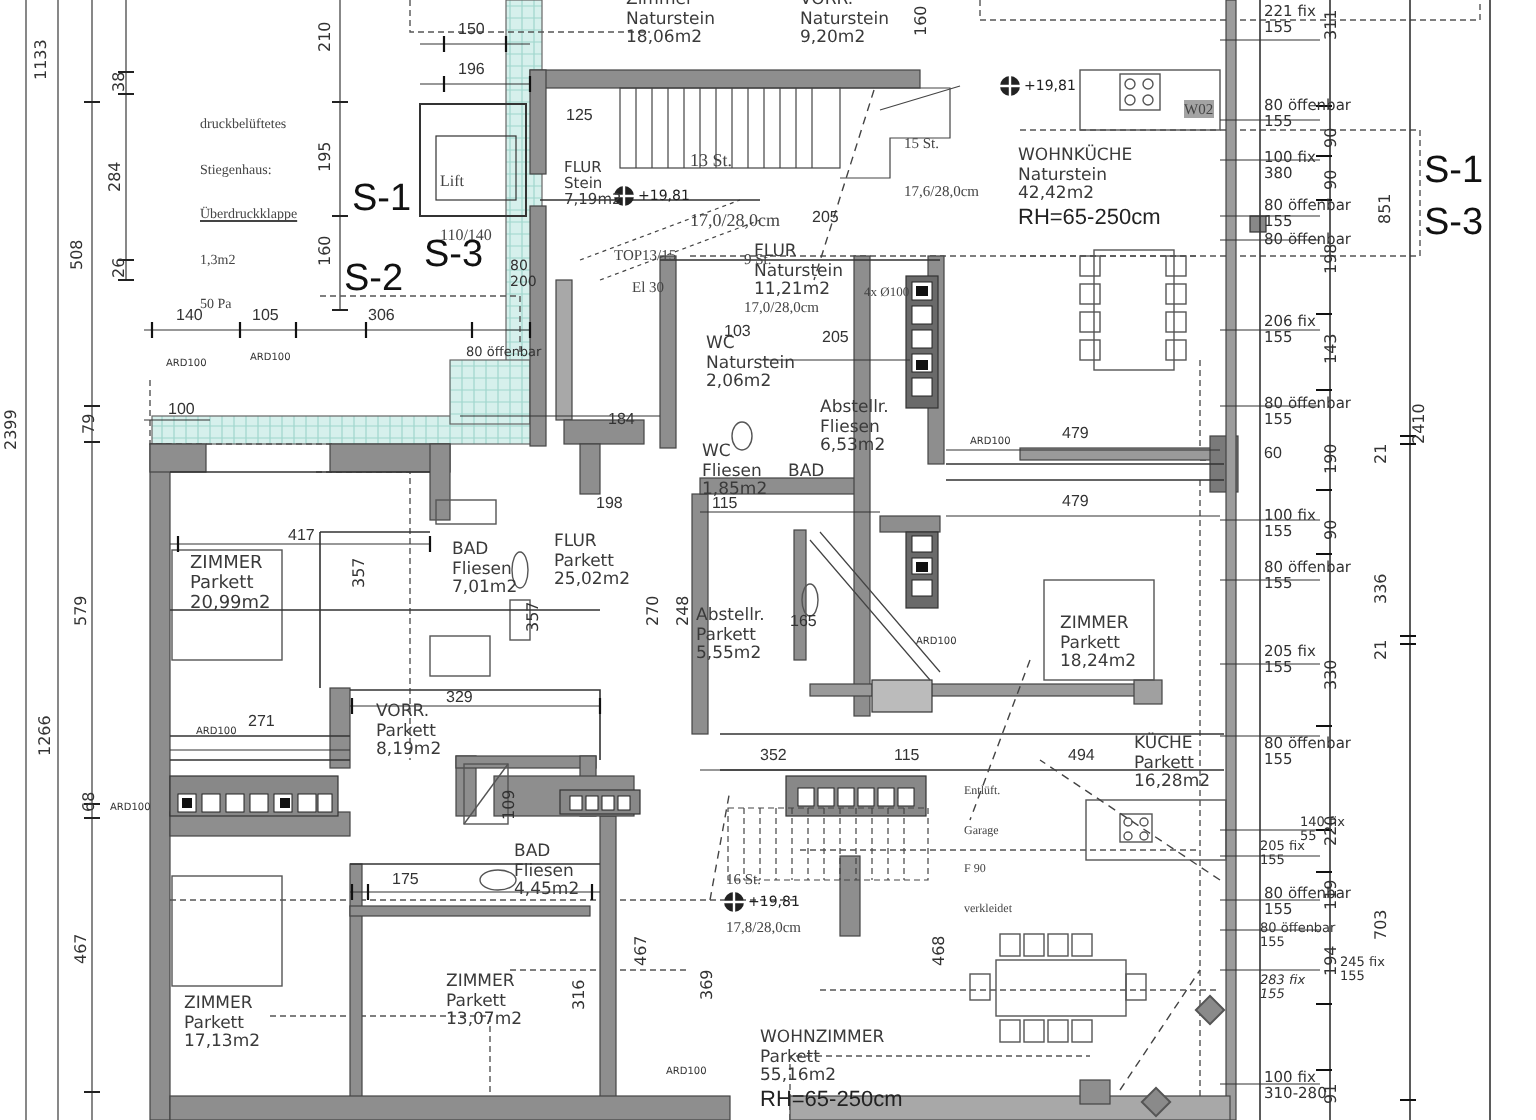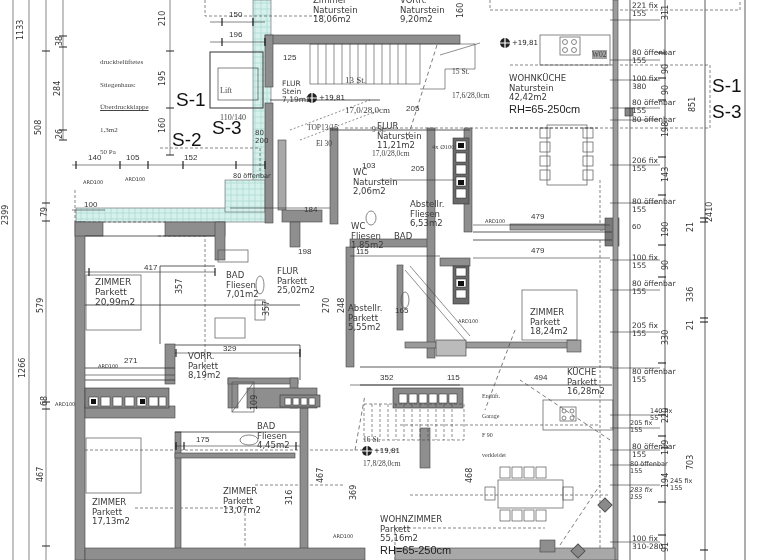--- a/index.html
+++ b/index.html
@@ -427,21 +427,21 @@
 <div class="tiny" style="left:98px;top:364px;">ARD100</div>
 <div class="tiny" style="left:55px;top:402px;">ARD100</div>
 <div class="tiny" style="left:485px;top:219px;">ARD100</div>
 <div class="tiny" style="left:458px;top:319px;">ARD100</div>
 <div class="tiny" style="left:333px;top:534px;">ARD100</div>
 
 <div class="dim" style="left:229px;top:10px;">150</div>
 <div class="dim" style="left:229px;top:30px;">196</div>
 <div class="dim" style="left:88px;top:153px;">140</div>
 <div class="dim" style="left:126px;top:153px;">105</div>
-<div class="dim" style="left:184px;top:153px;">152</div>
+<div class="dim" style="left:184px;top:153px;">306</div>
 <div class="dim" style="left:84px;top:200px;">100</div>
 <div class="dim" style="left:283px;top:53px;">125</div>
 <div class="dim" style="left:406px;top:104px;">205</div>
 <div class="dim" style="left:304px;top:205px;">184</div>
 <div class="dim" style="left:298px;top:247px;">198</div>
 <div class="dim" style="left:144px;top:263px;">417</div>
 <div class="dim" style="left:223px;top:344px;">329</div>
 <div class="dim" style="left:124px;top:356px;">271</div>
 <div class="dim" style="left:196px;top:435px;">175</div>
 <div class="dim" style="left:362px;top:161px;">103</div>

